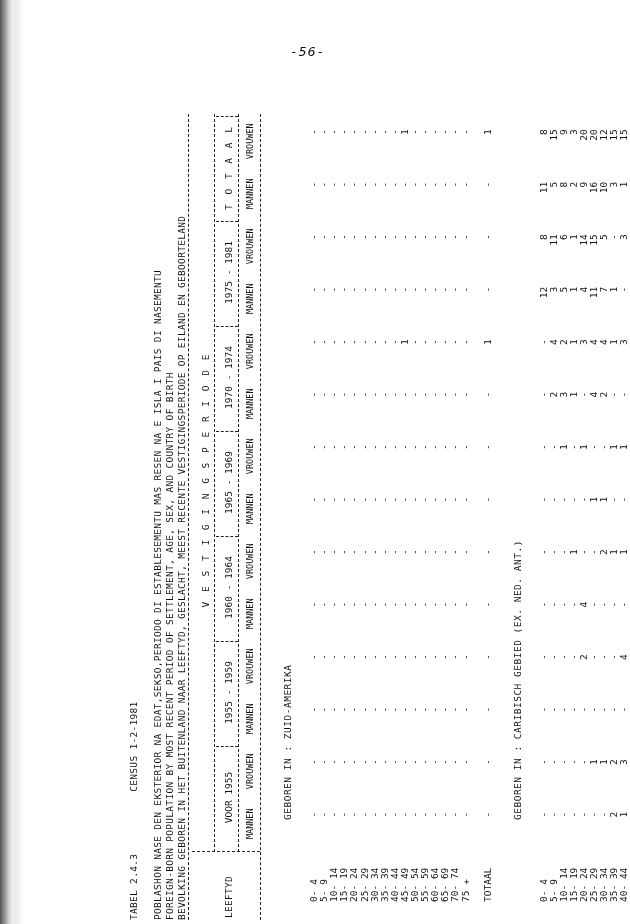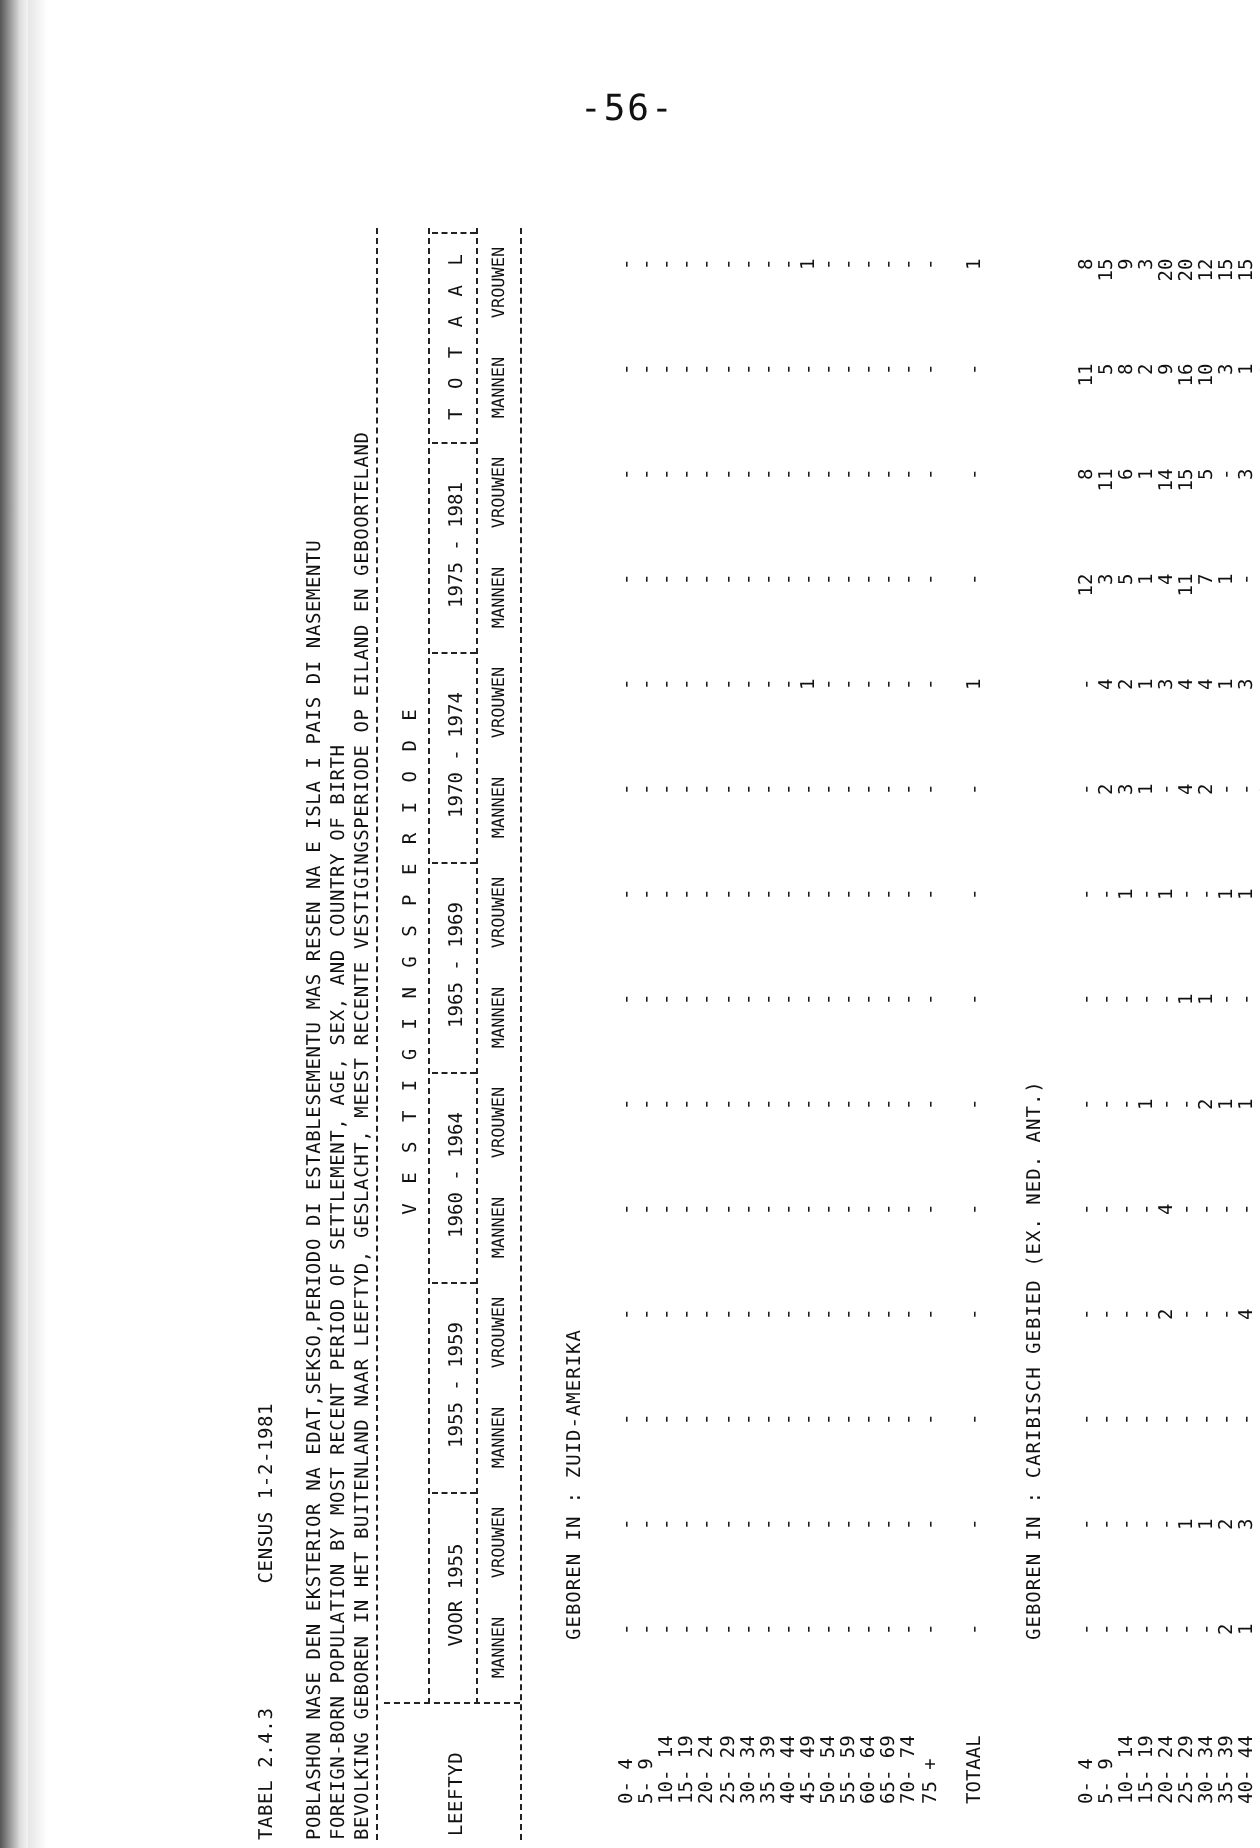--- a/index.html
+++ b/index.html
@@ -1,19 +1,19 @@
 <!DOCTYPE html>
 <html><head>
 <meta charset="utf-8">
 <style>
   html,body{margin:0;padding:0;background:#fff;}
   body{width:630px;height:924px;position:relative;overflow:hidden;font-family:"DejaVu Sans Mono","Liberation Mono",monospace;color:#111;}
   .binding{position:absolute;left:0;top:0;width:14px;height:924px;background:linear-gradient(to right,#555 0,#999 5px,#ddd 10px,#f3f3f3 14px);}
   .binding-shadow{position:absolute;left:14px;top:0;width:10px;height:924px;background:linear-gradient(to right,#e6e6e6,#fff);}
-  .page-number{position:absolute;left:290px;top:44px;font-size:18px;letter-spacing:1px;}
+  .page-number{position:absolute;left:290px;top:44px;font-size:13px;letter-spacing:1px;font-style:italic;}
   .rot{position:absolute;left:20px;top:920px;width:900px;height:600px;transform-origin:0 0;transform:rotate(-90deg);}
   .hdr{position:absolute;left:0;font-size:9.5px;white-space:nowrap;letter-spacing:0.3px;}
   .dash{position:absolute;left:0;width:806px;border-top:1.5px dashed #222;height:0;}
   .vline{position:absolute;border-left:1.5px dashed #222;width:0;}
   .cell{position:absolute;font-size:9.5px;text-align:center;white-space:nowrap;}
   .num{position:absolute;font-size:9.5px;text-align:right;width:22px;}
   .rowlabel{position:absolute;left:18px;font-size:9.5px;white-space:nowrap;}
   .sect{position:absolute;left:100px;font-size:9.5px;white-space:nowrap;letter-spacing:0.5px;}
 </style>
 </head>

